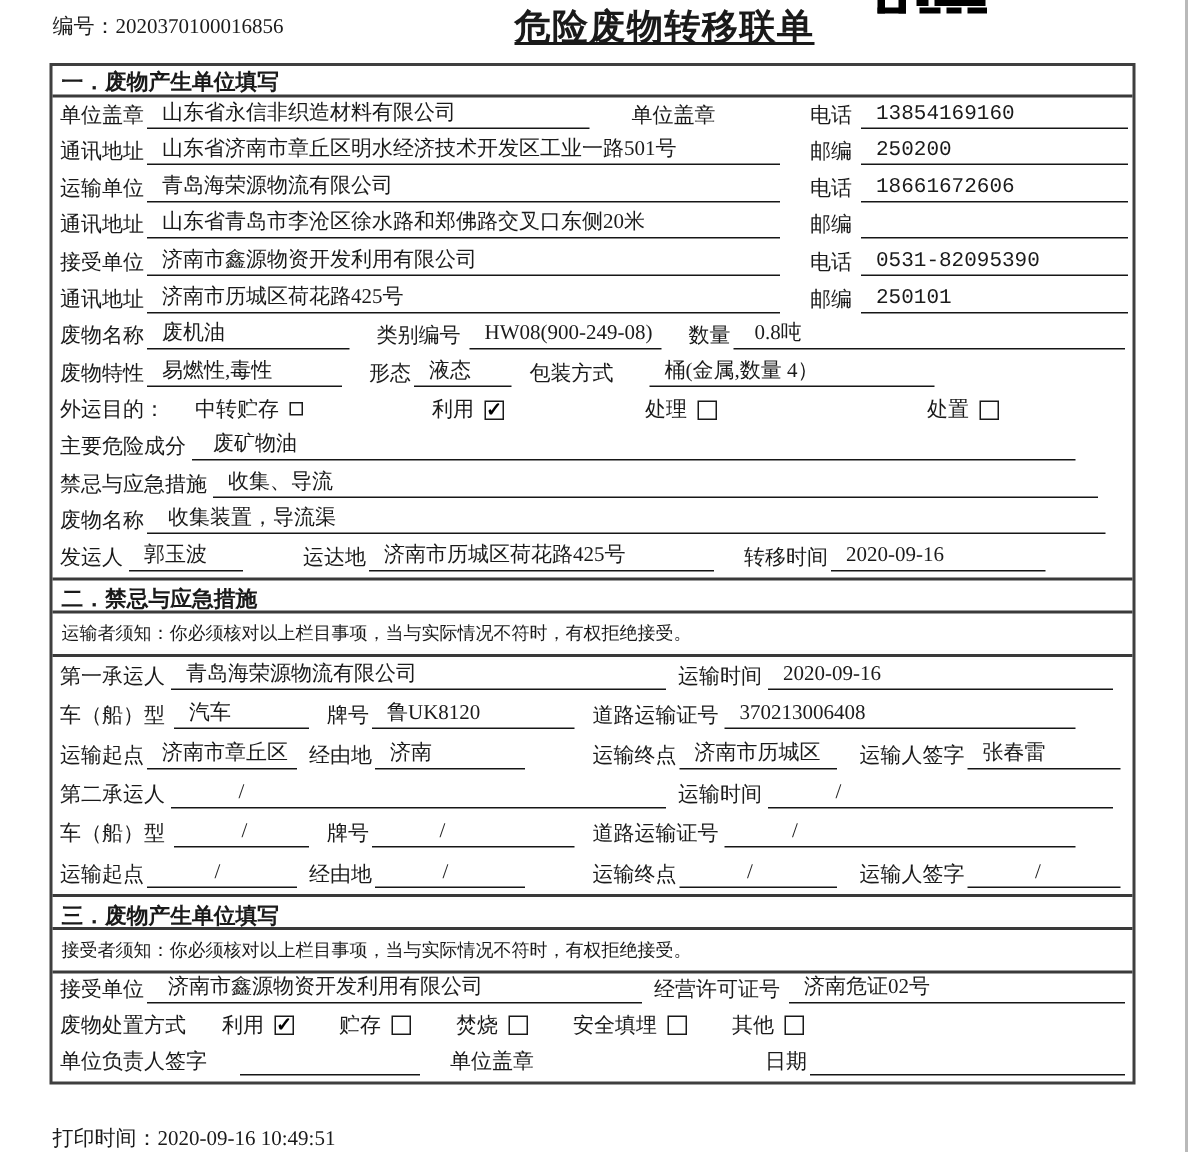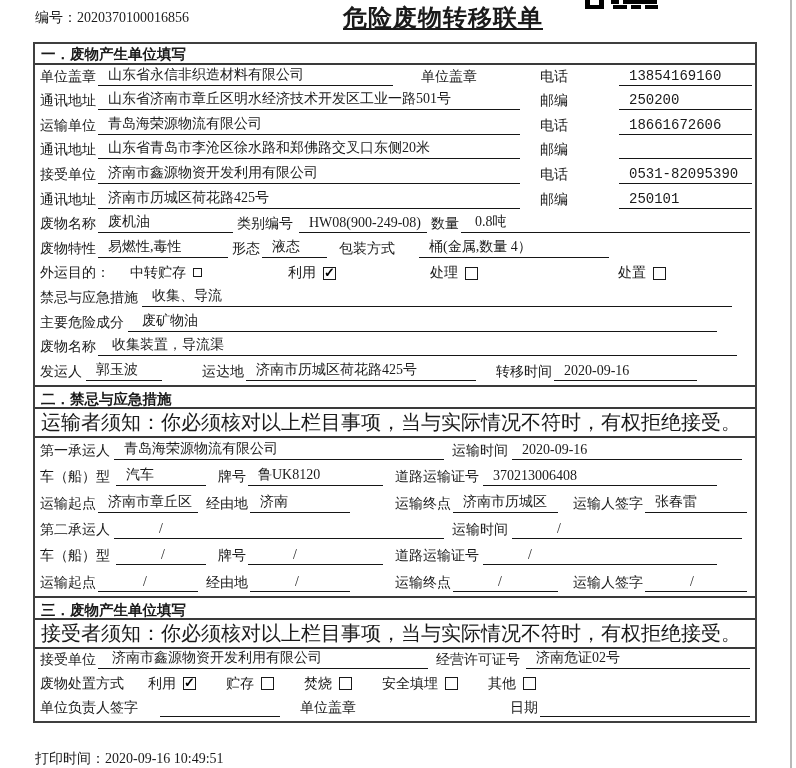--- a/index.html
+++ b/index.html
@@ -17,47 +17,47 @@
   .qr .b1 { left:26px; top:0; width:8px; height:4px; }
   .qr .b2 { left:28px; top:5px; width:14px; height:4px; }
   .qr .b3 { left:38px; top:0; width:34px; height:4px; }
   .qr .b4 { left:46px; top:5px; width:10px; height:4px; }
   .qr .b5 { left:60px; top:5px; width:13px; height:4px; }
 
   
   .form { position:absolute; left:33px; top:42px; width:724px; border:2px solid #3f3f3f; background:#fff; }
   .sec-hd { height:21px; padding:1px 0 0 6px; font-size:14.5px; font-weight:bold; border-bottom:2px solid #3a3a3a; white-space:nowrap; }
   .sec-hd.mid { height:24px; border-top:2px solid #3a3a3a; padding-top:3px; }
-  .notice { height:29px; display:flex; align-items:center; padding-left:6px; font-size:20px; border-bottom:2px solid #3a3a3a; white-space:nowrap; }
+  .notice { height:29px; display:flex; align-items:center; padding-left:6px; font-size:12px; border-bottom:2px solid #3a3a3a; white-space:nowrap; }
 
   .fr { display:flex; align-items:flex-end; height:24.6px; padding:0 3px 4px 5px; }
   .s2 .fr { height:26.3px; }
   .s3 .fr { height:24.2px; }
   .lb { flex:none; white-space:nowrap; font-size:14px; }
   .u { border-bottom:1px solid #161616; white-space:nowrap; font-size:14px; padding:0 2px 1px 10px; min-height:17px; }
   .fx { flex:1 1 auto; }
-  .rgrp { margin-left:auto; width:212px; display:flex; align-items:flex-end; flex:none;gap:45px; }
+  .rgrp { margin-left:auto; width:212px; display:flex; align-items:flex-end; flex:none; }
   .rgrp .lb { width:34px; }
   .rgrp .u { flex:1;font-family:Liberation Mono, monospace; }
   .plain { white-space:nowrap; font-size:14px; flex:none; }
   .ctr { padding-left:45px; }
 
   
   .opt { display:flex; align-items:center; white-space:nowrap; font-size:14px; flex:none; }
   .cb { display:inline-block; width:13px; height:13px; border:1px solid #1a1a1a; margin-left:7px; position:relative; background:#fff; }
   .cb.sm { width:9px; height:9px; margin-bottom:1px; }
   .cb.on::after { content:"✓"; position:absolute; left:0; top:-3px; font-size:13px; font-weight:bold; color:#000; }
 
   
   .w30{width:30px}.w44{width:44px}.w46{width:46px}.w58{width:58px}.w60{width:60px}
   .w62{width:62px}.w65{width:65px}.w72{width:72px}.w74{width:74px}.w76{width:76px}.w88{width:88px}
   .w90{width:90px}.w100{width:100px}.w102{width:102px}.w105{width:105px}.w120{width:120px}
   .w128{width:128px}.w130{width:130px}.w135{width:135px}.w142{width:142px}.w158{width:158px}
   .w188{width:188px}.w190{width:190px}.w230{width:230px}.w295{width:295px}.w330{width:330px}
-  .ml8{margin-left:8px}.ml10{margin-left:4px}.ml12{margin-left:12px}.ml14{margin-left:14px}
+  .ml8{margin-left:8px}.ml10{margin-left:18px}.ml12{margin-left:12px}.ml14{margin-left:14px}
   .ml15{margin-left:15px}.ml20{margin-left:20px}.ml28{margin-left:28px}.ml30{margin-left:30px}
   .ml40{margin-left:40px}.ml45{margin-left:45px}.ml150{margin-left:150px}
   .mr2{margin-right:2px}.mr5{margin-right:5px}.mr10{margin-right:10px}.mr15{margin-right:15px}
   .mr20{margin-right:20px}.mr35{margin-right:35px}.mr55{margin-right:55px}
   .pl14{padding-left:14px}
 
   .print-line { position:absolute; left:35px; top:750px; font-size:14px; white-space:nowrap; }
 </style>
 </head>
 <body>
@@ -167,27 +167,27 @@
           <span>处理</span>
           <span class="cb"></span>
         </span>
       <span class="opt">
           <span>处置</span>
           <span class="cb"></span>
         </span>
     </div>
 
     <div class="fr">
+      <span class="lb w88">主要危险成分</span>
+      <span class="u fx mr35 pl14">废矿物油</span>
+    </div>
+
+    <div class="fr">
       <span class="lb w102">禁忌与应急措施</span>
       <span class="u fx mr20">收集、导流</span>
-    </div>
-
-    <div class="fr">
-      <span class="lb w88">主要危险成分</span>
-      <span class="u fx mr35 pl14">废矿物油</span>
     </div>
 
     <div class="fr">
       <span class="lb w58">废物名称</span>
       <span class="u fx mr15 pl14">收集装置，导流渠</span>
     </div>
 
     <div class="fr">
       <span class="lb w46">发运人</span>
       <span class="u w76">郭玉波</span>

